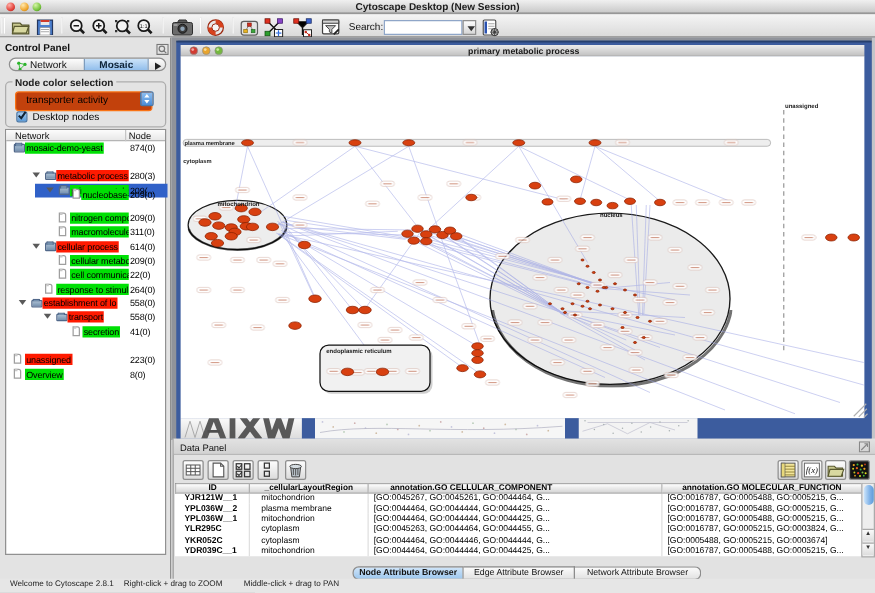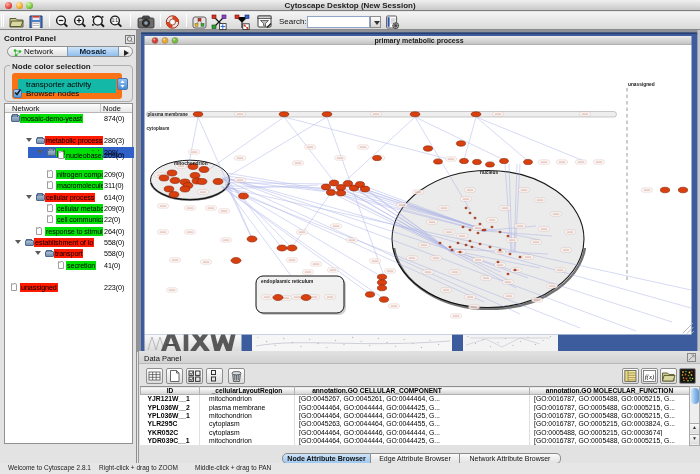--- a/index.html
+++ b/index.html
@@ -756,34 +756,34 @@
           <circle cx="7" cy="2.5" r="1.3" fill="#2db52d"></circle>
           <circle cx="3" cy="6.5" r="1.3" fill="#2db52d"></circle>
           <path d="M2 1.5L7 2.5L3 6.5z" fill="none" stroke="#2db52d" stroke-width=".7"></path>
         </svg>
       <div class="abs" style="left:16px;top:0;width:42px;font-size:8px;line-height:10px;color:#111">Network</div>
       <div class="abs" style="left:59px;top:0;width:52px;height:11px;background:linear-gradient(#cde4f9,#85b6e9);border-left:1px solid #7d9cbd;border-right:1px solid #7d9cbd;font-size:8px;font-weight:bold;line-height:10px;text-align:center;color:#0c2236">Mosaic</div>
       <div class="abs" style="left:116px;top:2.5px;width:0;height:0;border-top:3px solid transparent;border-bottom:3px solid transparent;border-left:5px solid #222"></div>
     </div>
     <div class="gb abs" style="left:4px;top:35px;width:129px;height:37px"></div>
     <div class="abs" style="left:10px;top:32px;background:#e3e3e3;padding:0 2px;font-size:8px;font-weight:bold;color:#222">Node color selection</div>
-    <div class="abs" style="left:12px;top:43px;width:110px;height:26px;background:#14b8a6;border:6px solid #f97316;border-radius:3px">
+    <div class="abs" style="left:12px;top:43px;width:110px;height:16px;background:#c2410c;border:1px solid #f97316;border-radius:3px">
       <div class="abs" style="left:8px;top:1px;font-size:8px;color:#000">transporter activity</div>
       <div class="abs" style="left:99px;top:-1px;width:11px;height:12px;background:linear-gradient(#8fc0f2,#4a8cd8);border-radius:2px;border:1px solid #4a78a8">
         <svg width="9" height="10" viewBox="0 0 9 10" style="position:absolute;left:0;top:0">
             <path d="M4.5 1.2L6.6 4H2.4zM4.5 8.8L2.4 6h4.2z" fill="#fff"></path>
           </svg>
       </div>
     </div>
     <div class="abs" style="left:13px;top:59px;width:9px;height:9px;background:linear-gradient(#a8cdf0,#5b9bd8);border:1px solid #4a78a8;border-radius:2px">
       <svg width="9" height="9" viewBox="0 0 9 9" style="position:absolute;left:-1px;top:-2px">
           <path d="M2 4.5l2 2L7.5 1.5" fill="none" stroke="#123" stroke-width="1.6"></path>
         </svg>
     </div>
-    <div class="abs" style="left:26px;top:59px;font-size:8px;color:#000">Browser nodes</div>
+    <div class="abs" style="left:26px;top:59px;font-size:8px;color:#000">Desktop nodes</div>
     <div id="tree" class="abs">
       <div class="abs" style="left:0;top:0;width:127px;height:9px;background:linear-gradient(#fcfcfc,#e8e8e8);border-bottom:1px solid #b5b5b5;font-size:7.5px;color:#111">
         <span class="abs" style="left:7px;top:0">Network</span>
           <span class="abs" style="left:98px;top:0">Node</span>
         <span class="abs" style="left:95px;top:0;width:1px;height:9px;background:#c5c5c5"></span>
       </div>
       <div class="trow" style="top:8.5px">
           <span class="fold" style="left:5px"></span>
           <span class="lbl grn" style="left:14px;max-width:83px;overflow:hidden">mosaic-demo-yeast</span>
           <span class="cnt" style="color:#000">874(0)</span>
@@ -859,20 +859,26 @@
           <span class="leafic" style="left:52px"></span>
           <span class="abs" style="left:53px;top:1px;width:2px;height:2px;background:#c8c8c8"></span>
           <span class="lbl grn" style="left:60px;max-width:37px;overflow:hidden">secretion</span>
           <span class="cnt" style="color:#000">41(0)</span>
         </div>
       <div class="trow" style="top:178.3px">
           <span class="leafic" style="left:5px"></span>
           <span class="abs" style="left:6px;top:1px;width:2px;height:2px;background:#c8c8c8"></span>
           <span class="lbl red" style="left:14px;max-width:83px;overflow:hidden">unassigned</span>
           <span class="cnt" style="color:#000">223(0)</span>
+        </div>
+      <div class="trow" style="top:189.6px">
+          <span class="leafic" style="left:5px"></span>
+          <span class="abs" style="left:6px;top:1px;width:2px;height:2px;background:#c8c8c8"></span>
+          <span class="lbl grn" style="left:14px;max-width:83px;overflow:hidden">Overview</span>
+          <span class="cnt" style="color:#000">8(0)</span>
         </div>
     </div>
   </div>
   <div id="dp" class="abs">
     <div class="abs" style="left:0;top:0;width:562px;height:13px;background:linear-gradient(#e2e2e2,#d2d2d2);border-bottom:1px solid #b8b8b8"></div>
     <div class="abs" style="left:5px;top:3px;font-size:7.5px;color:#111">Data Panel</div>
     <svg class="abs" style="left:548px;top:2px" width="9" height="9" viewBox="0 0 9 9">
         <rect x=".5" y=".5" width="8" height="8" fill="none" stroke="#888" stroke-width="1"></rect>
         <path d="M2 7l5-5M4.5 2H7v2.5" stroke="#888" stroke-width=".9" fill="none"></path>
       </svg>

